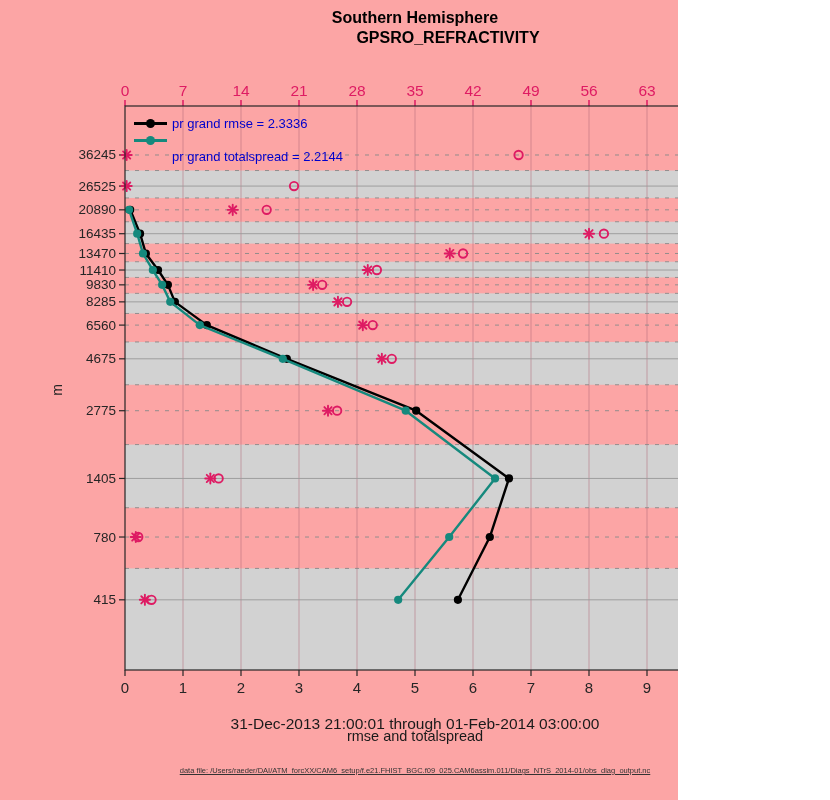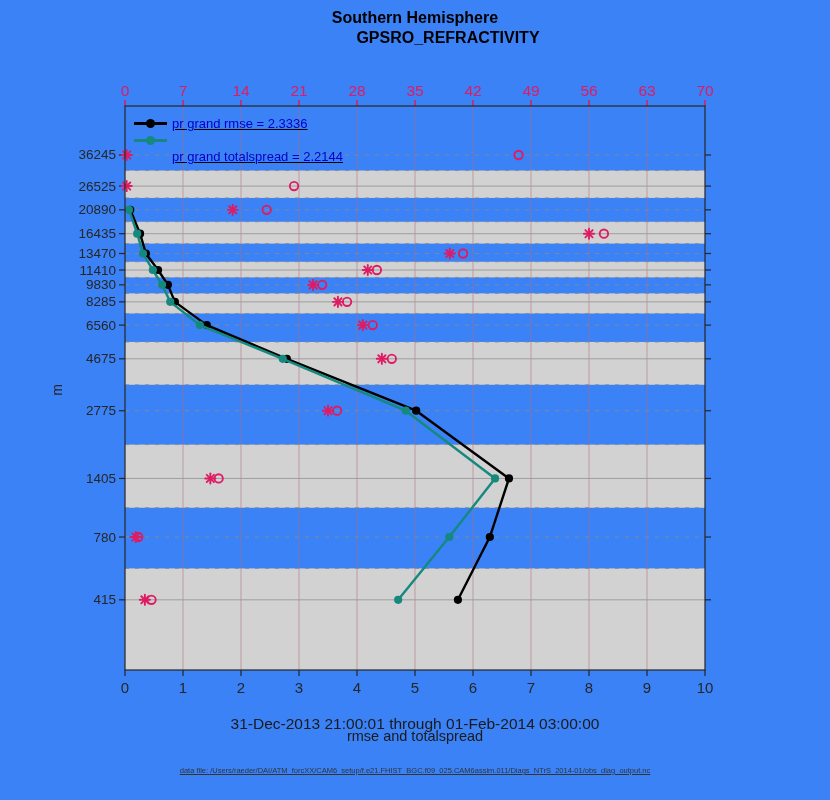--- a/index.html
+++ b/index.html
@@ -1,26 +1,26 @@
 <!DOCTYPE html>
 <html><head>
 <meta charset="utf-8">
 <style>
   html,body{margin:0;padding:0;background:#ffffff;}
-  .page{position:relative;width:830px;height:800px;background:#3b82f6;overflow:hidden;
+  .page{position:relative;width:678px;height:800px;background:#fca5a5;overflow:hidden;
         font-family:"Liberation Sans","DejaVu Sans",sans-serif;}
   .abs{position:absolute;}
   .ctr{left:0;width:830px;text-align:center;}
   .title1{top:9px;font-size:16px;font-weight:bold;color:#000;}
   .title2{top:29px;font-size:16px;font-weight:bold;color:#000;padding-left:33px;}
   .obslabel{top:50px;font-size:15.5px;}
   .xlabel{top:698px;font-size:14.5px;color:#1a1a1a;margin-top:30px;}
   .daterange{top:715px;font-size:15.5px;color:#1a1a1a;}
   .datafile{top:766px;font-size:7.5px;color:#333;text-decoration:underline;}
-  .legend{left:134px;top:115px;text-decoration:underline;}
+  .legend{left:134px;top:115px;}
   .lrow{display:flex;align-items:center;height:17px;}
   .lline{position:relative;width:33px;height:3px;display:inline-block;}
   .ldot{position:absolute;left:12px;top:-3px;width:9px;height:9px;border-radius:50%;}
   .ltext{margin-left:5px;font-size:13px;white-space:nowrap;}
   svg text{font-family:"Liberation Sans","DejaVu Sans",sans-serif;}
 </style>
 </head>
 <body>
 
 <div class="page">

